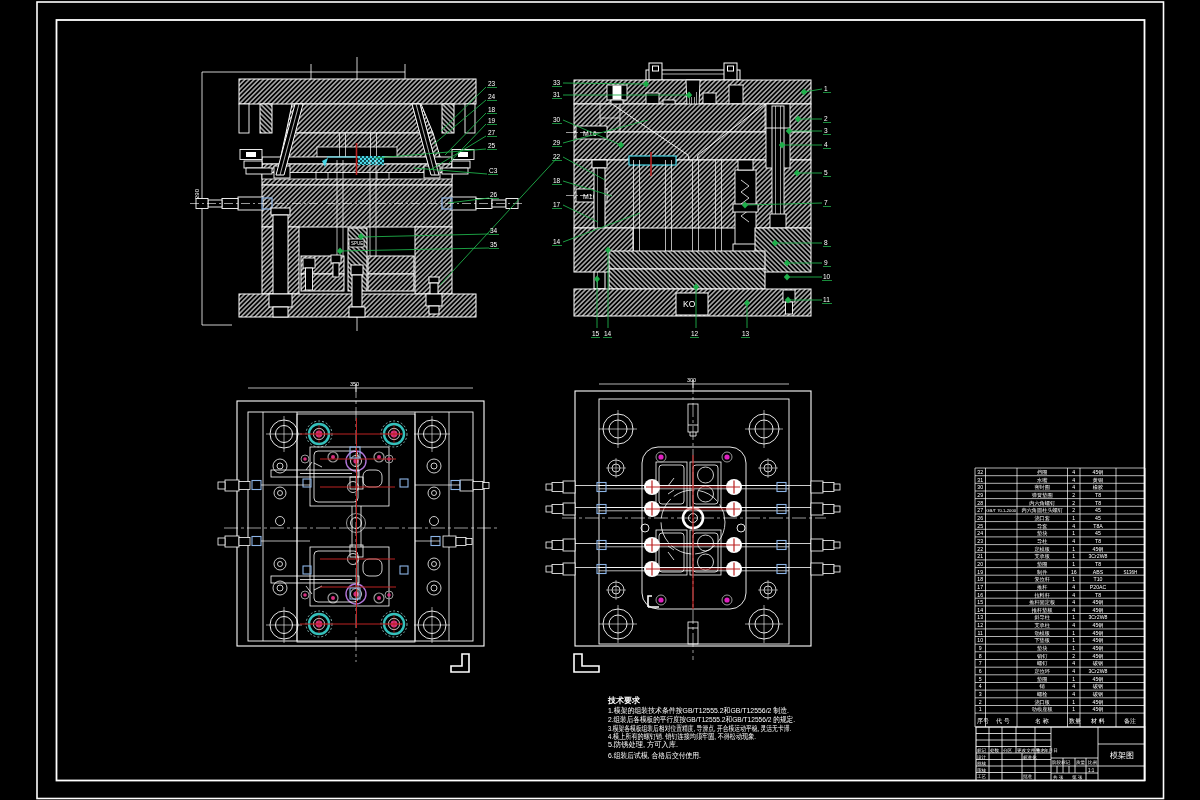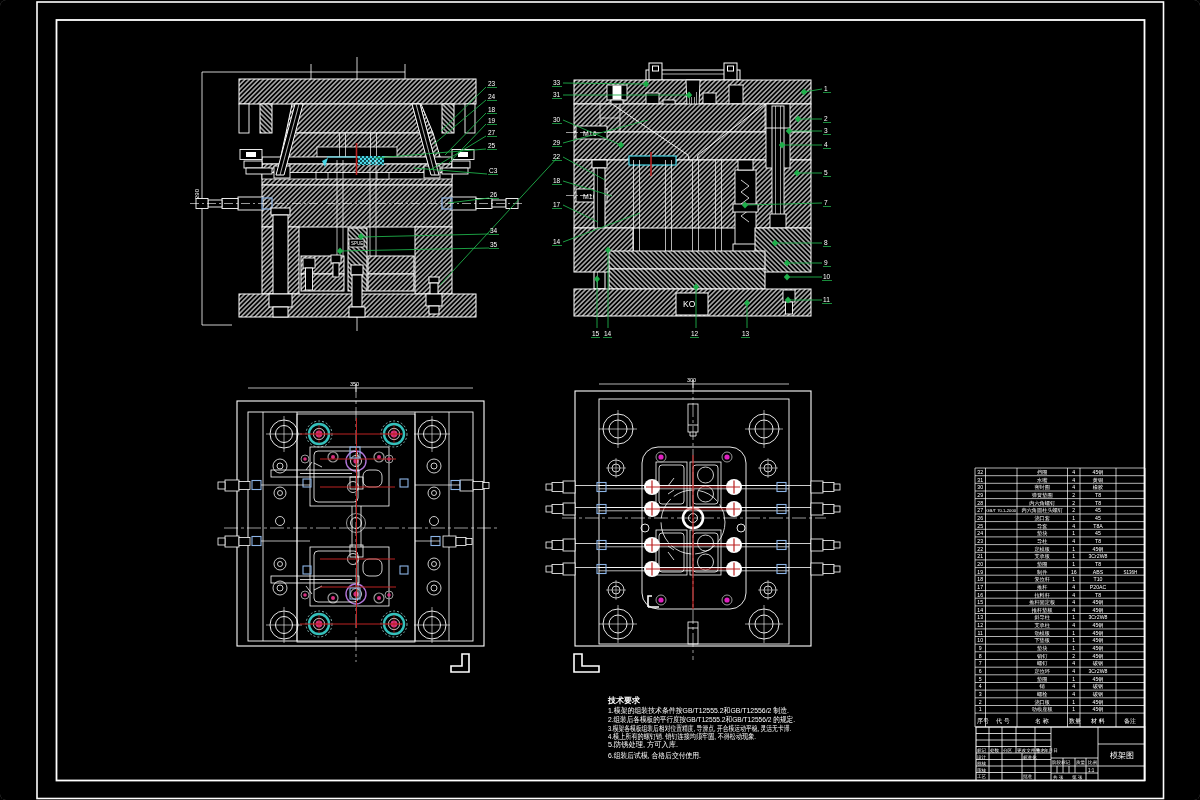--- a/index.html
+++ b/index.html
@@ -1,16 +1,16 @@
 <!DOCTYPE html>
 <html><head>
 <meta charset="utf-8">
 <style>
   html,body{margin:0;padding:0;background:#000;}
-  #page{width:1200px;height:800px;background:#737373;position:relative;overflow:hidden;border-radius:6px;}
+  #page{width:1200px;height:800px;background:#737373;position:relative;overflow:hidden;}
   svg{position:absolute;top:0;left:0;}
   text{font-family:"Liberation Sans",sans-serif;fill:#fff;}
 </style>
 </head>
 <body>
 <div id="page">
 <svg width="1200" height="800" viewBox="0 0 1200 800">
 <defs>
   <pattern id="h1" width="3.3" height="3.3" patternUnits="userSpaceOnUse" patternTransform="rotate(-45)">
     <rect width="3.3" height="3.3" fill="#000"></rect>

